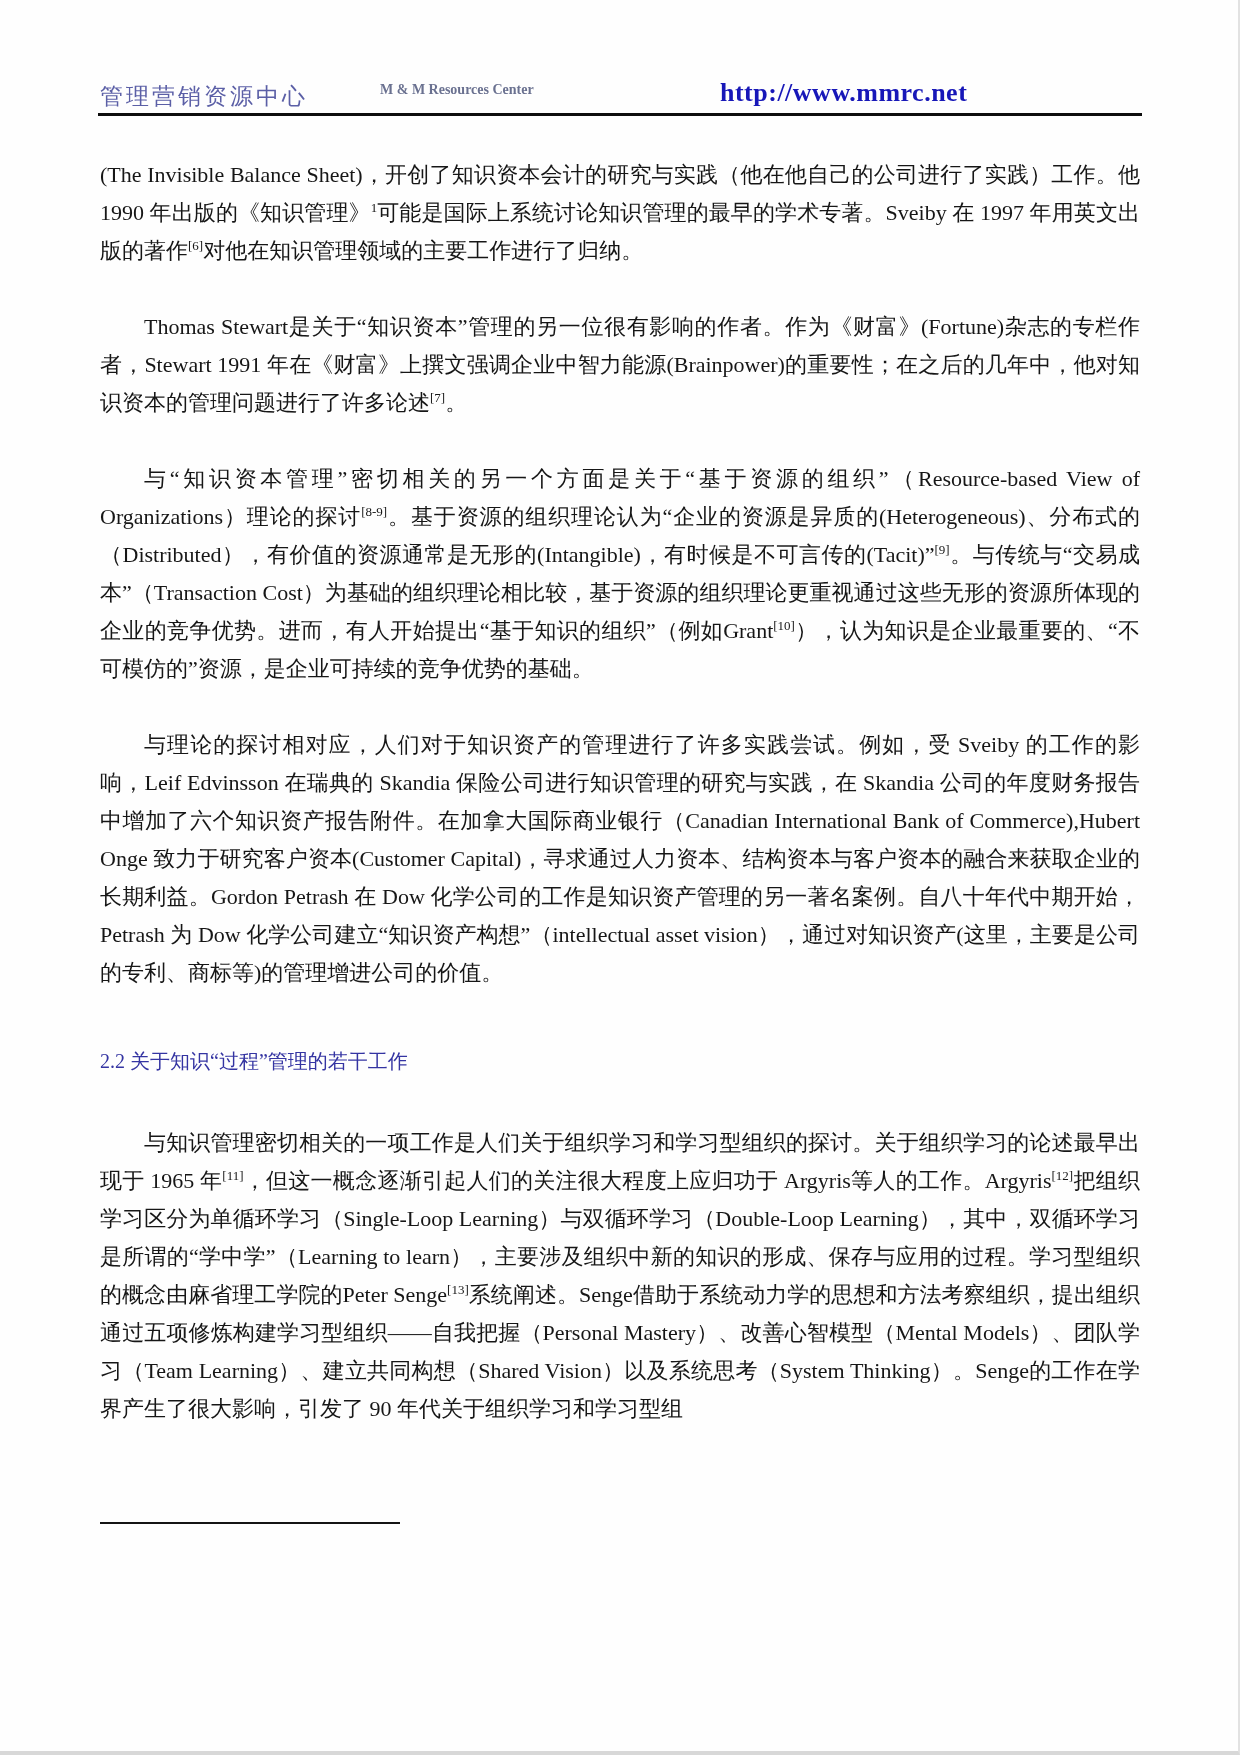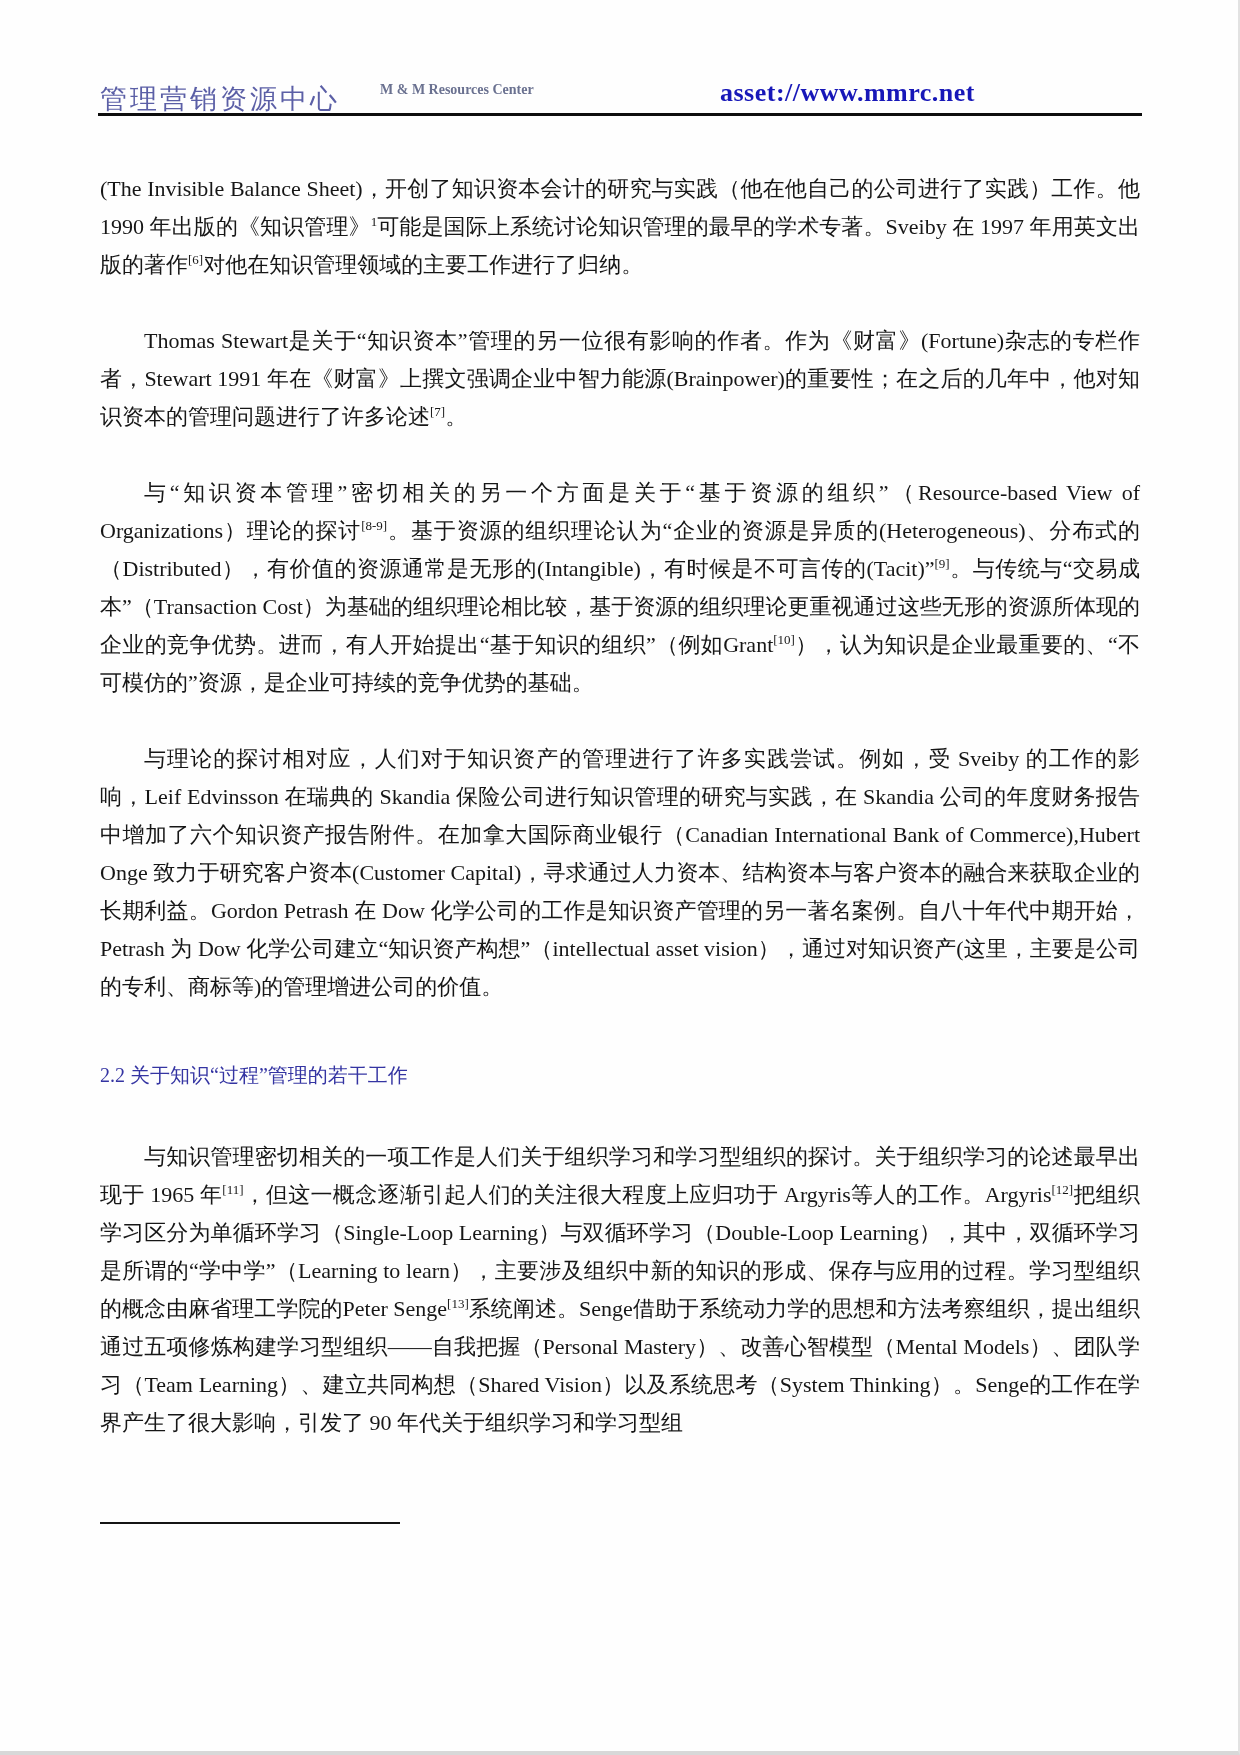--- a/index.html
+++ b/index.html
@@ -11,21 +11,21 @@
     box-sizing: border-box;
     font-family: "Liberation Serif", "DejaVu Serif", serif;
     border-right: 2px solid #e2e2e2;
     border-bottom: 4px solid #d8d8d8;
     overflow: hidden;
   }
   
   .hdr { position: absolute; top: 78px; left: 100px; width: 1040px; height: 34px; }
   .hdr-cn {
     position: absolute; left: 0; top: 3px;
-    font-size: 27px; color: #5b5fa6; letter-spacing: 3px;
+    font-size: 23px; color: #5b5fa6; letter-spacing: 3px;
     font-family: "Liberation Sans", sans-serif;
   }
   .hdr-en {
     position: absolute; left: 280px; top: 4px;
     font-size: 14px; color: #6a7190; font-weight: bold;
   }
   .hdr-url {
     position: absolute; left: 620px; top: 0;
     font-size: 26px; color: #1717b8; font-weight: bold; text-decoration: none;
     letter-spacing: 0.5px;
@@ -34,21 +34,21 @@
     position: absolute; top: 113px; left: 98px; width: 1044px;
     border: none; border-top: 3px solid #0d0d0d; margin: 0;
   }
   
   .doc-main {
     position: absolute; top: 156px; left: 100px; width: 1040px;
     font-size: 22px; line-height: 38px; color: #161616;
     text-align: justify;
   }
   .para { margin: 0 0 38px 0; text-indent: 2em; }
-  .para.no-indent { text-indent: 0; margin-top: 14px; }
+  .para.no-indent { text-indent: 0; }
   sup.ref {
     font-size: 13px; line-height: 0; vertical-align: super;
   }
   .section-heading {
     margin: 54px 0 48px 0;
     font-size: 20px; font-weight: normal; color: #3434a2;
     text-indent: 0; line-height: 30px;
   }
   
   .footnote { position: absolute; top: 1522px; left: 100px; width: 1040px; }
@@ -62,21 +62,21 @@
   .footnote-text sup { font-size: 13px; line-height: 0; vertical-align: super; }
 </style>
 </head>
 <body>
 
 <div class="page">
 
   <div class="hdr">
     <span class="hdr-cn">管理营销资源中心</span>
     <span class="hdr-en">M &amp; M Resources Center</span>
-    <a href="#" class="hdr-url">asset://www.mmrc.net</a>
+    <a href="#" class="hdr-url">http://www.mmrc.net</a>
   </div>
   <hr class="hdr-rule">
 
   <div class="doc-main">
 
     <p class="para no-indent"><span>(The Invisible Balance Sheet)，开创了知识资本会计的研究与实践（他在他自己的公司进行了实践）工作。他 1990 年出版的《知识管理》</span><sup class="ref">1</sup><span>可能是国际上系统讨论知识管理的最早的学术专著。Sveiby 在 1997 年用英文出版的著作</span><sup class="ref">[6]</sup><span>对他在知识管理领域的主要工作进行了归纳。</span></p>
 
     <p class="para"><span>Thomas Stewart是关于“知识资本”管理的另一位很有影响的作者。作为《财富》(Fortune)杂志的专栏作者，Stewart 1991 年在《财富》上撰文强调企业中智力能源(Brainpower)的重要性；在之后的几年中，他对知识资本的管理问题进行了许多论述</span><sup class="ref">[7]</sup><span>。</span></p>
 
     <p class="para"><span>与“知识资本管理”密切相关的另一个方面是关于“基于资源的组织”（Resource-based View of Organizations）理论的探讨</span><sup class="ref">[8-9]</sup><span>。基于资源的组织理论认为“企业的资源是异质的(Heterogeneous)、分布式的（Distributed），有价值的资源通常是无形的(Intangible)，有时候是不可言传的(Tacit)”</span><sup class="ref">[9]</sup><span>。与传统与“交易成本”（Transaction Cost）为基础的组织理论相比较，基于资源的组织理论更重视通过这些无形的资源所体现的企业的竞争优势。进而，有人开始提出“基于知识的组织”（例如Grant</span><sup class="ref">[10]</sup><span>），认为知识是企业最重要的、“不可模仿的”资源，是企业可持续的竞争优势的基础。</span></p>

